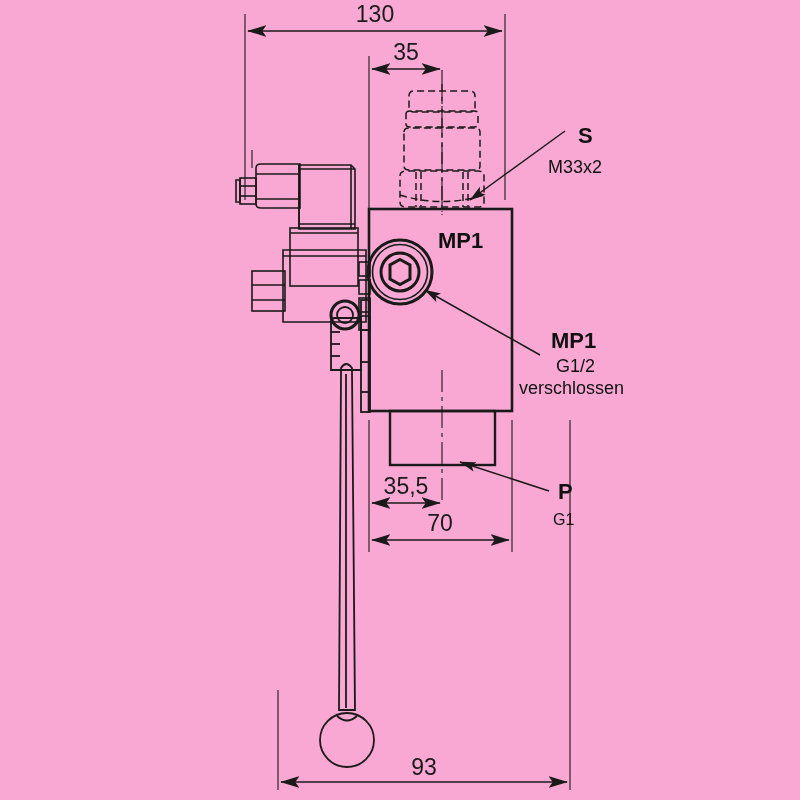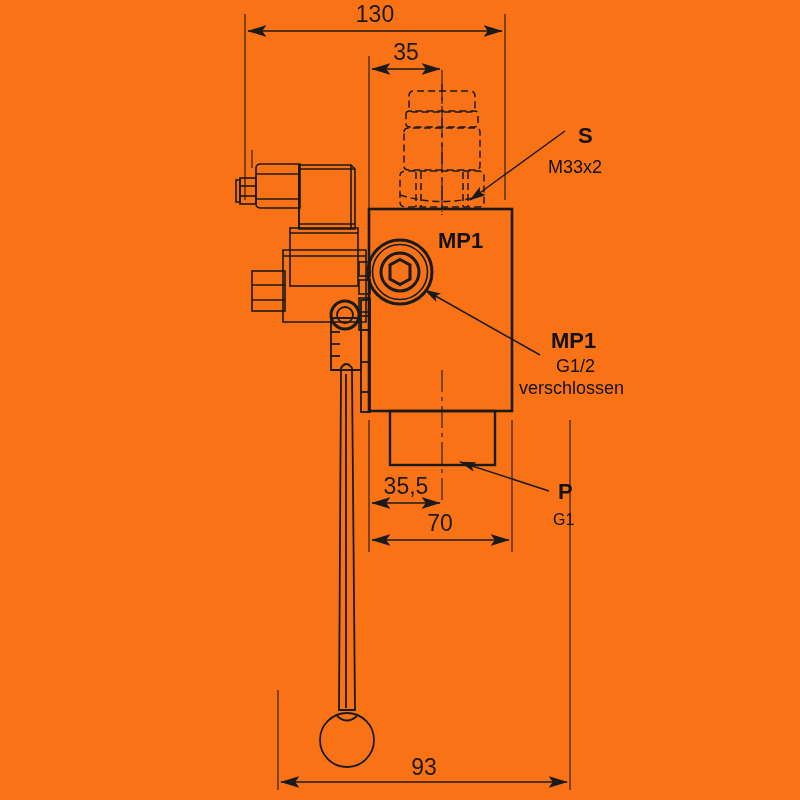--- a/index.html
+++ b/index.html
@@ -7,21 +7,21 @@
     padding: 0;
     background: #ffffff;
   }
   body {
     font-family: "Liberation Sans", sans-serif;
   }
   #drawing-root {
     position: relative;
     width: 800px;
     height: 800px;
-    background: #f97316;
+    background: #f9a8d4;
     overflow: hidden;
   }
   #drawing-svg {
     display: block;
     width: 800px;
     height: 800px;
   }
   .dim-text {
     font-family: "Liberation Sans", sans-serif;
     font-size: 23px;

